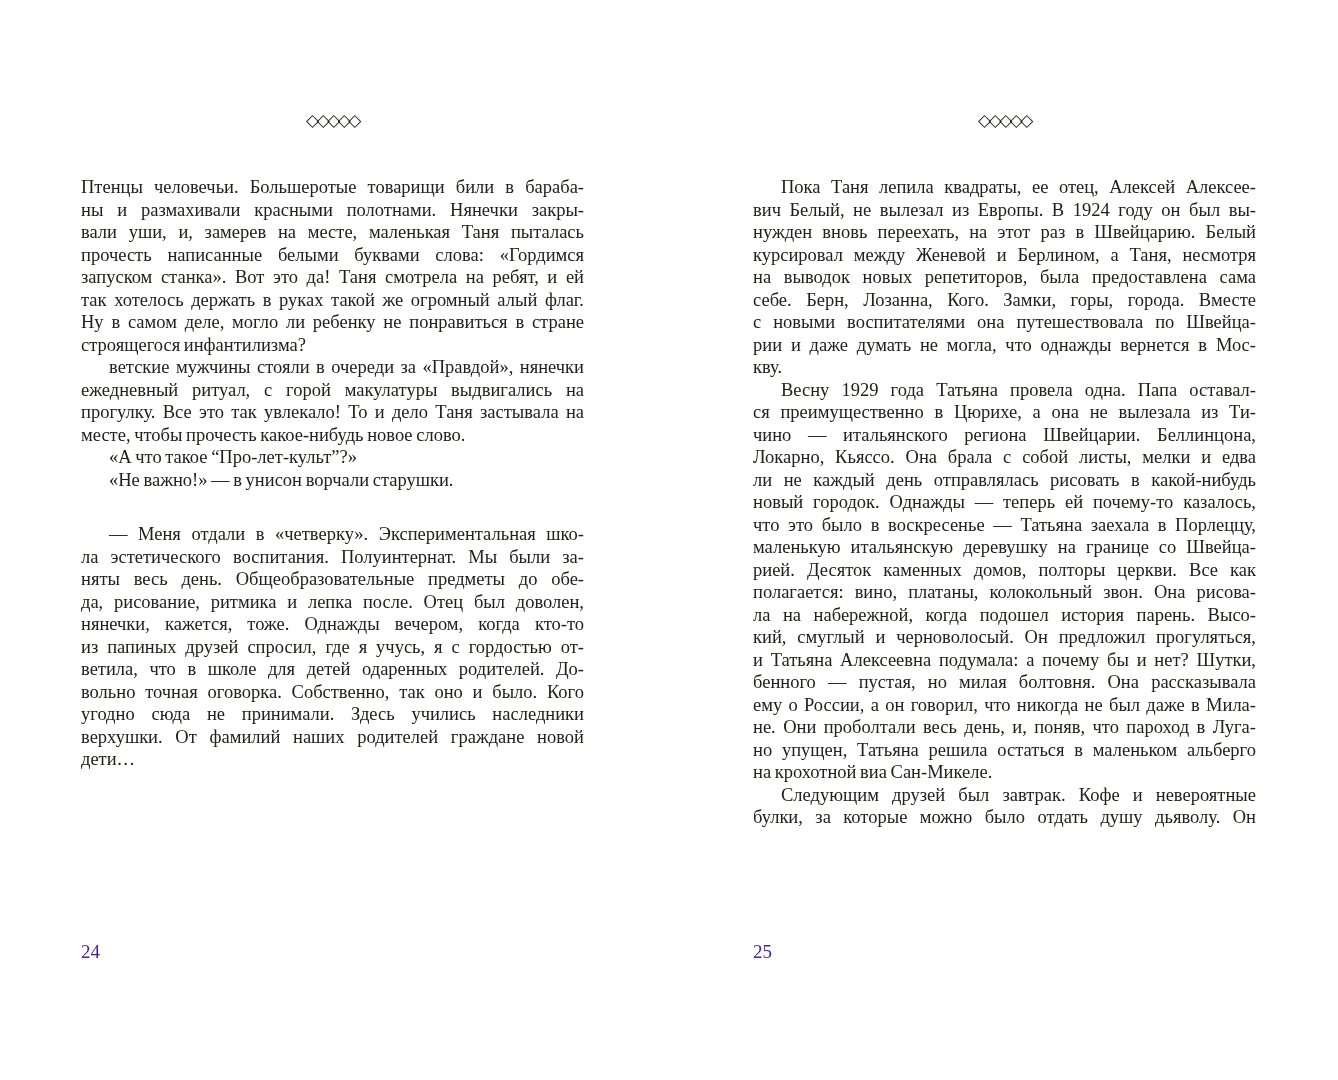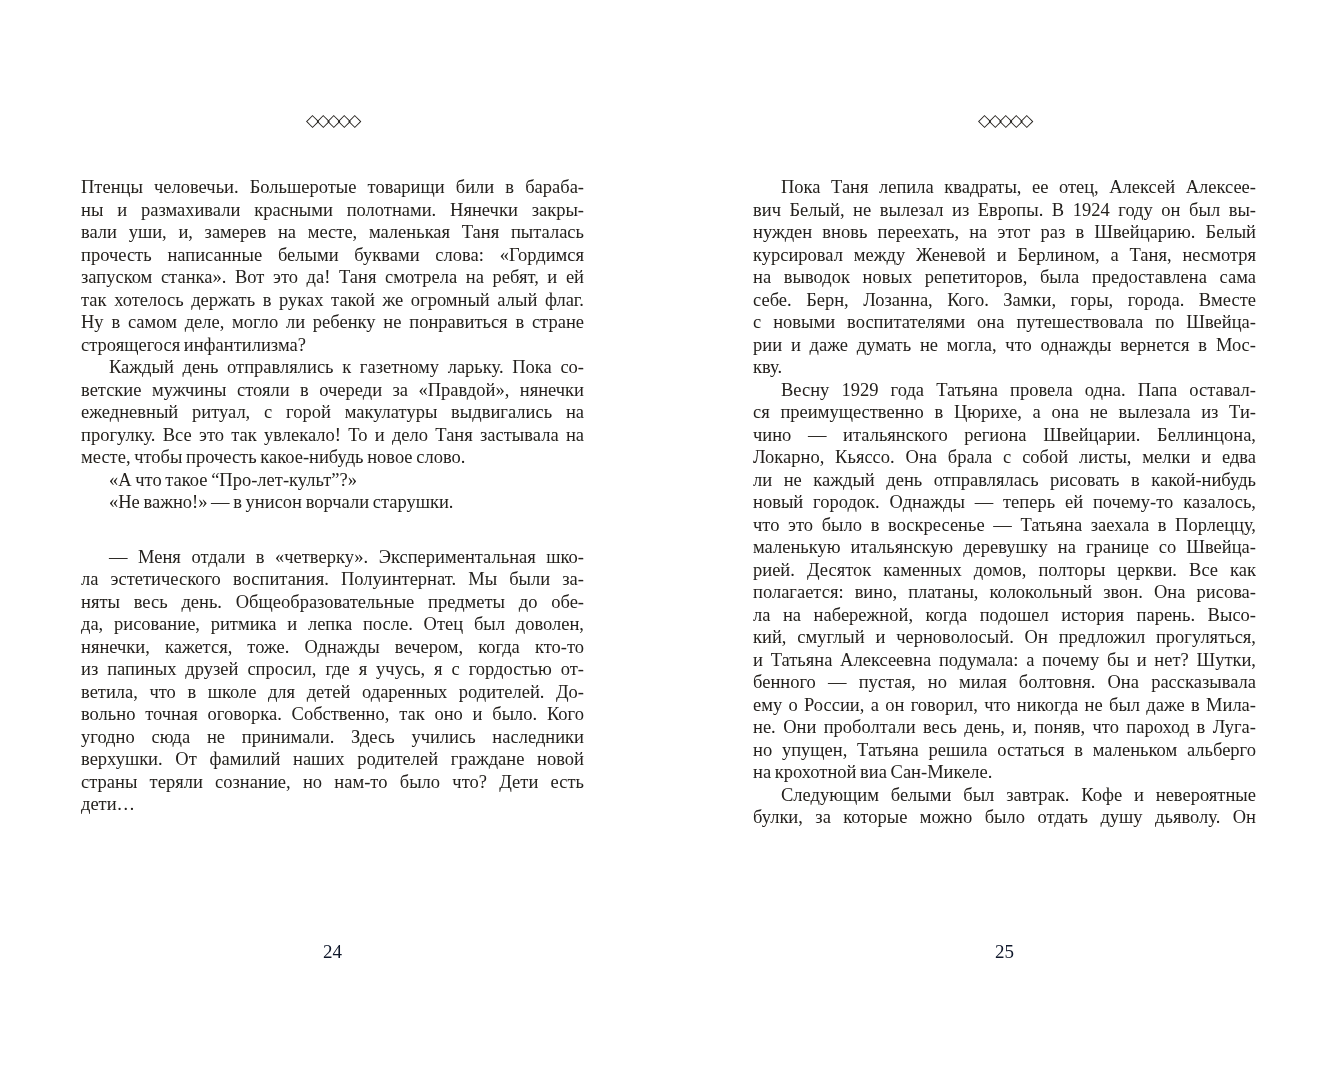--- a/index.html
+++ b/index.html
@@ -64,24 +64,23 @@
   }
   .para.indent .line:first-child {
     text-indent: 28px;
   }
 
   .pagenum {
     position: absolute;
     top: 941px;
     left: 0;
     width: 100%;
-    text-align: center;
     font-size: 19px;
     line-height: 22px;
-    color: #0f172a;
+    color: #4c1d95;
   }
 </style>
 </head>
 <body>
 
 <div class="spread">
 
   <section class="page left">
     <div class="ornament">◇◇◇◇◇</div>
     <div class="textblock">
@@ -89,21 +88,20 @@
           <div class="line">Птенцы человечьи. Большеротые товарищи били в бараба-</div>
           <div class="line">ны и размахивали красными полотнами. Нянечки закры-</div>
           <div class="line">вали уши, и, замерев на месте, маленькая Таня пыталась</div>
           <div class="line">прочесть написанные белыми буквами слова: «Гордимся</div>
           <div class="line">запуском станка». Вот это да! Таня смотрела на ребят, и ей</div>
           <div class="line">так хотелось держать в руках такой же огромный алый флаг.</div>
           <div class="line">Ну в самом деле, могло ли ребенку не понравиться в стране</div>
           <div class="line last">строящегося инфантилизма?</div>
         </div>
         <div class="para indent">
-          <div class="line">Каждый день отправлялись к газетному ларьку. Пока со-</div>
           <div class="line">ветские мужчины стояли в очереди за «Правдой», нянечки</div>
           <div class="line">ежедневный ритуал, с горой макулатуры выдвигались на</div>
           <div class="line">прогулку. Все это так увлекало! То и дело Таня застывала на</div>
           <div class="line last">месте, чтобы прочесть какое-нибудь новое слово.</div>
         </div>
         <div class="para indent">
           <div class="line last">«А что такое “Про-лет-культ”?»</div>
         </div>
         <div class="para indent">
           <div class="line last">«Не важно!» — в унисон ворчали старушки.</div>
@@ -112,21 +110,20 @@
           <div class="line">— Меня отдали в «четверку». Экспериментальная шко-</div>
           <div class="line">ла эстетического воспитания. Полуинтернат. Мы были за-</div>
           <div class="line">няты весь день. Общеобразовательные предметы до обе-</div>
           <div class="line">да, рисование, ритмика и лепка после. Отец был доволен,</div>
           <div class="line">нянечки, кажется, тоже. Однажды вечером, когда кто-то</div>
           <div class="line">из папиных друзей спросил, где я учусь, я с гордостью от-</div>
           <div class="line">ветила, что в школе для детей одаренных родителей. До-</div>
           <div class="line">вольно точная оговорка. Собственно, так оно и было. Кого</div>
           <div class="line">угодно сюда не принимали. Здесь учились наследники</div>
           <div class="line">верхушки. От фамилий наших родителей граждане новой</div>
-          <div class="line">страны теряли сознание, но нам-то было что? Дети есть</div>
           <div class="line last">дети…</div>
         </div>
       </div>
     <div class="pagenum">24</div>
   </section>
 
   <section class="page right">
     <div class="ornament">◇◇◇◇◇</div>
     <div class="textblock">
         <div class="para indent">
@@ -154,20 +151,20 @@
           <div class="line">ла на набережной, когда подошел история парень. Высо-</div>
           <div class="line">кий, смуглый и черноволосый. Он предложил прогуляться,</div>
           <div class="line">и Татьяна Алексеевна подумала: а почему бы и нет? Шутки,</div>
           <div class="line">бенного — пустая, но милая болтовня. Она рассказывала</div>
           <div class="line">ему о России, а он говорил, что никогда не был даже в Мила-</div>
           <div class="line">не. Они проболтали весь день, и, поняв, что пароход в Луга-</div>
           <div class="line">но упущен, Татьяна решила остаться в маленьком альберго</div>
           <div class="line last">на крохотной виа Сан-Микеле.</div>
         </div>
         <div class="para indent">
-          <div class="line">Следующим белыми был завтрак. Кофе и невероятные</div>
+          <div class="line">Следующим друзей был завтрак. Кофе и невероятные</div>
           <div class="line">булки, за которые можно было отдать душу дьяволу. Он</div>
         </div>
       </div>
     <div class="pagenum">25</div>
   </section>
 
 </div>
 
 </body></html>

